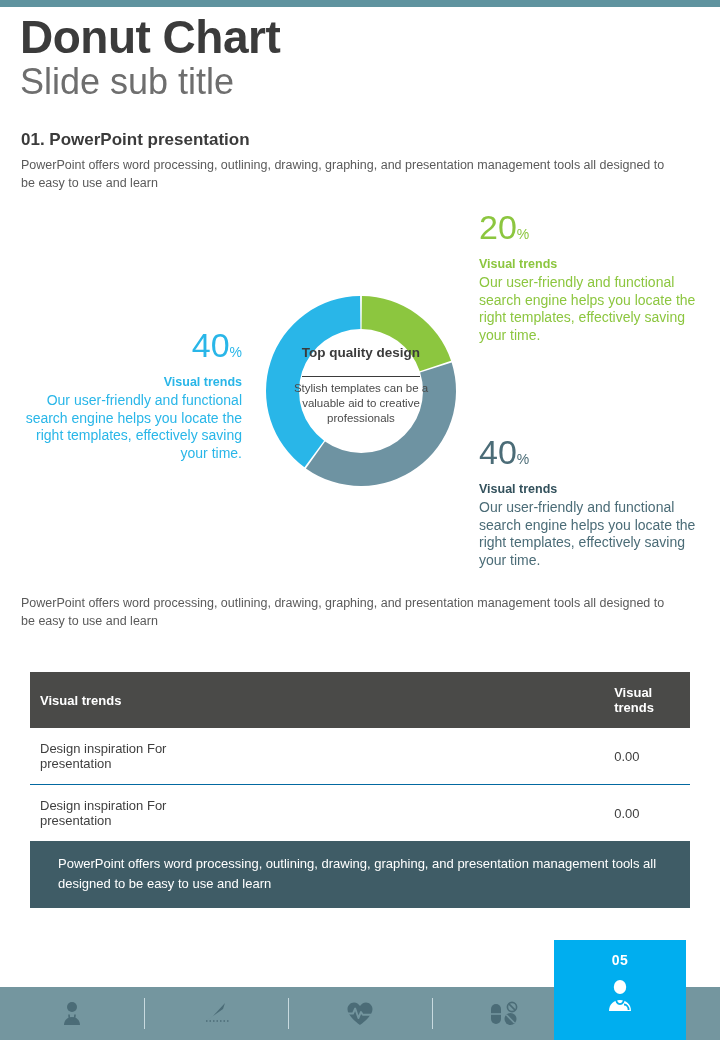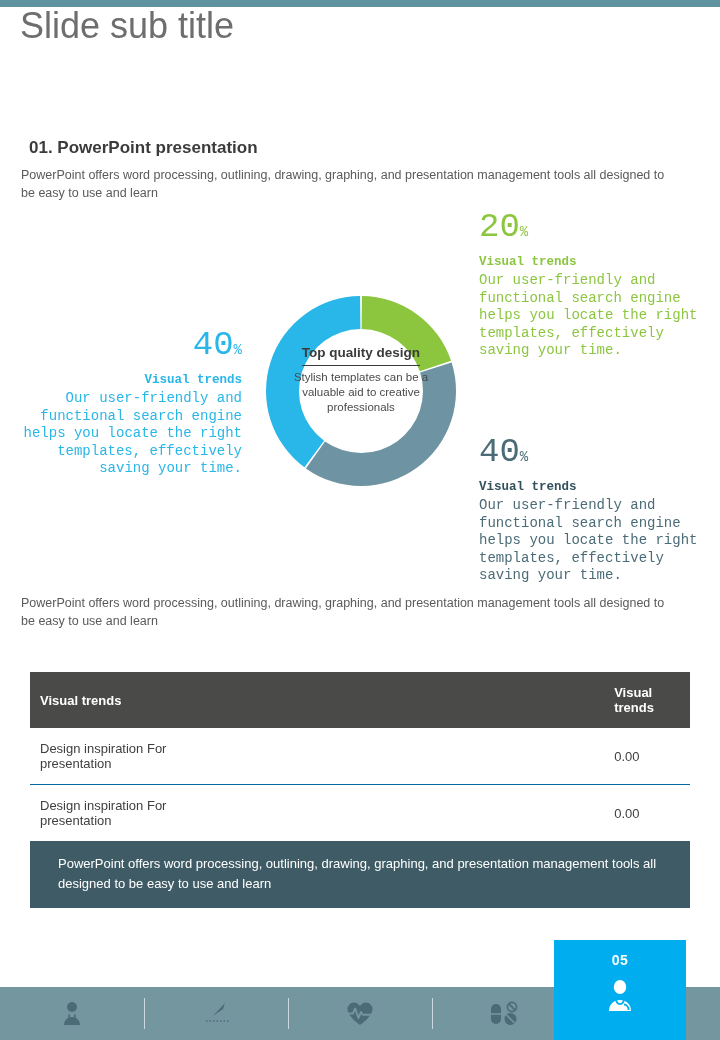--- a/index.html
+++ b/index.html
@@ -46,21 +46,21 @@
     line-height: 34px;
     margin: 0;
     padding-top: 2px;
   }
 
   
   .section-heading {
     font-size: 17px;
     font-weight: bold;
     color: #3b3b3b;
-    margin: 8px;
+    margin: 0;
   }
   .section-body {
     font-size: 12.5px;
     color: #5a5a5a;
     line-height: 18px;
     margin: 6px 0 0 0;
     max-width: 655px;
   }
 
   #section-01 {
@@ -89,36 +89,36 @@
     left: 33px;
     top: 62px;
     width: 152px;
     text-align: center;
   }
   .donut-center-title {
     font-size: 13.5px;
     font-weight: bold;
     color: #3b3b3b;
     line-height: 17px;
-    padding-bottom: 3px;
+    padding-bottom: 14px;
   }
   .donut-center-rule {
     width: 118px;
     height: 1px;
     background: #3b3b3b;
     margin: 1px auto 4px auto;
   }
   .donut-center-text {
     font-size: 11.5px;
     color: #4a4a4a;
     line-height: 15px;
   }
 
   
-  .callout { position: absolute; font-family: Liberation Mono, monospace; }
+  .callout { position: absolute; }
   .callout .pct {
     font-size: 34px;
     line-height: 34px;
     font-weight: normal;
   }
   .callout .pct .sym {
     font-size: 14px;
     vertical-align: baseline;
   }
   .callout .ct-title {
@@ -256,20 +256,21 @@
   .active-tab .tab-icon {
     padding-top: 10px;
   }
 </style>
 </head>
 <body>
 
 <div class="top-bar"></div>
 
 <div class="header">
+  <h1 class="slide-title">Donut Chart</h1>
   <h2 class="slide-subtitle">Slide sub title</h2>
 </div>
 
 <div id="section-01">
   <div class="section-heading">01. PowerPoint presentation</div>
   <p class="section-body">PowerPoint offers word processing, outlining, drawing, graphing, and presentation management tools all designed to be easy to use and learn</p>
 </div>
 
 <div class="chart-area">
 

